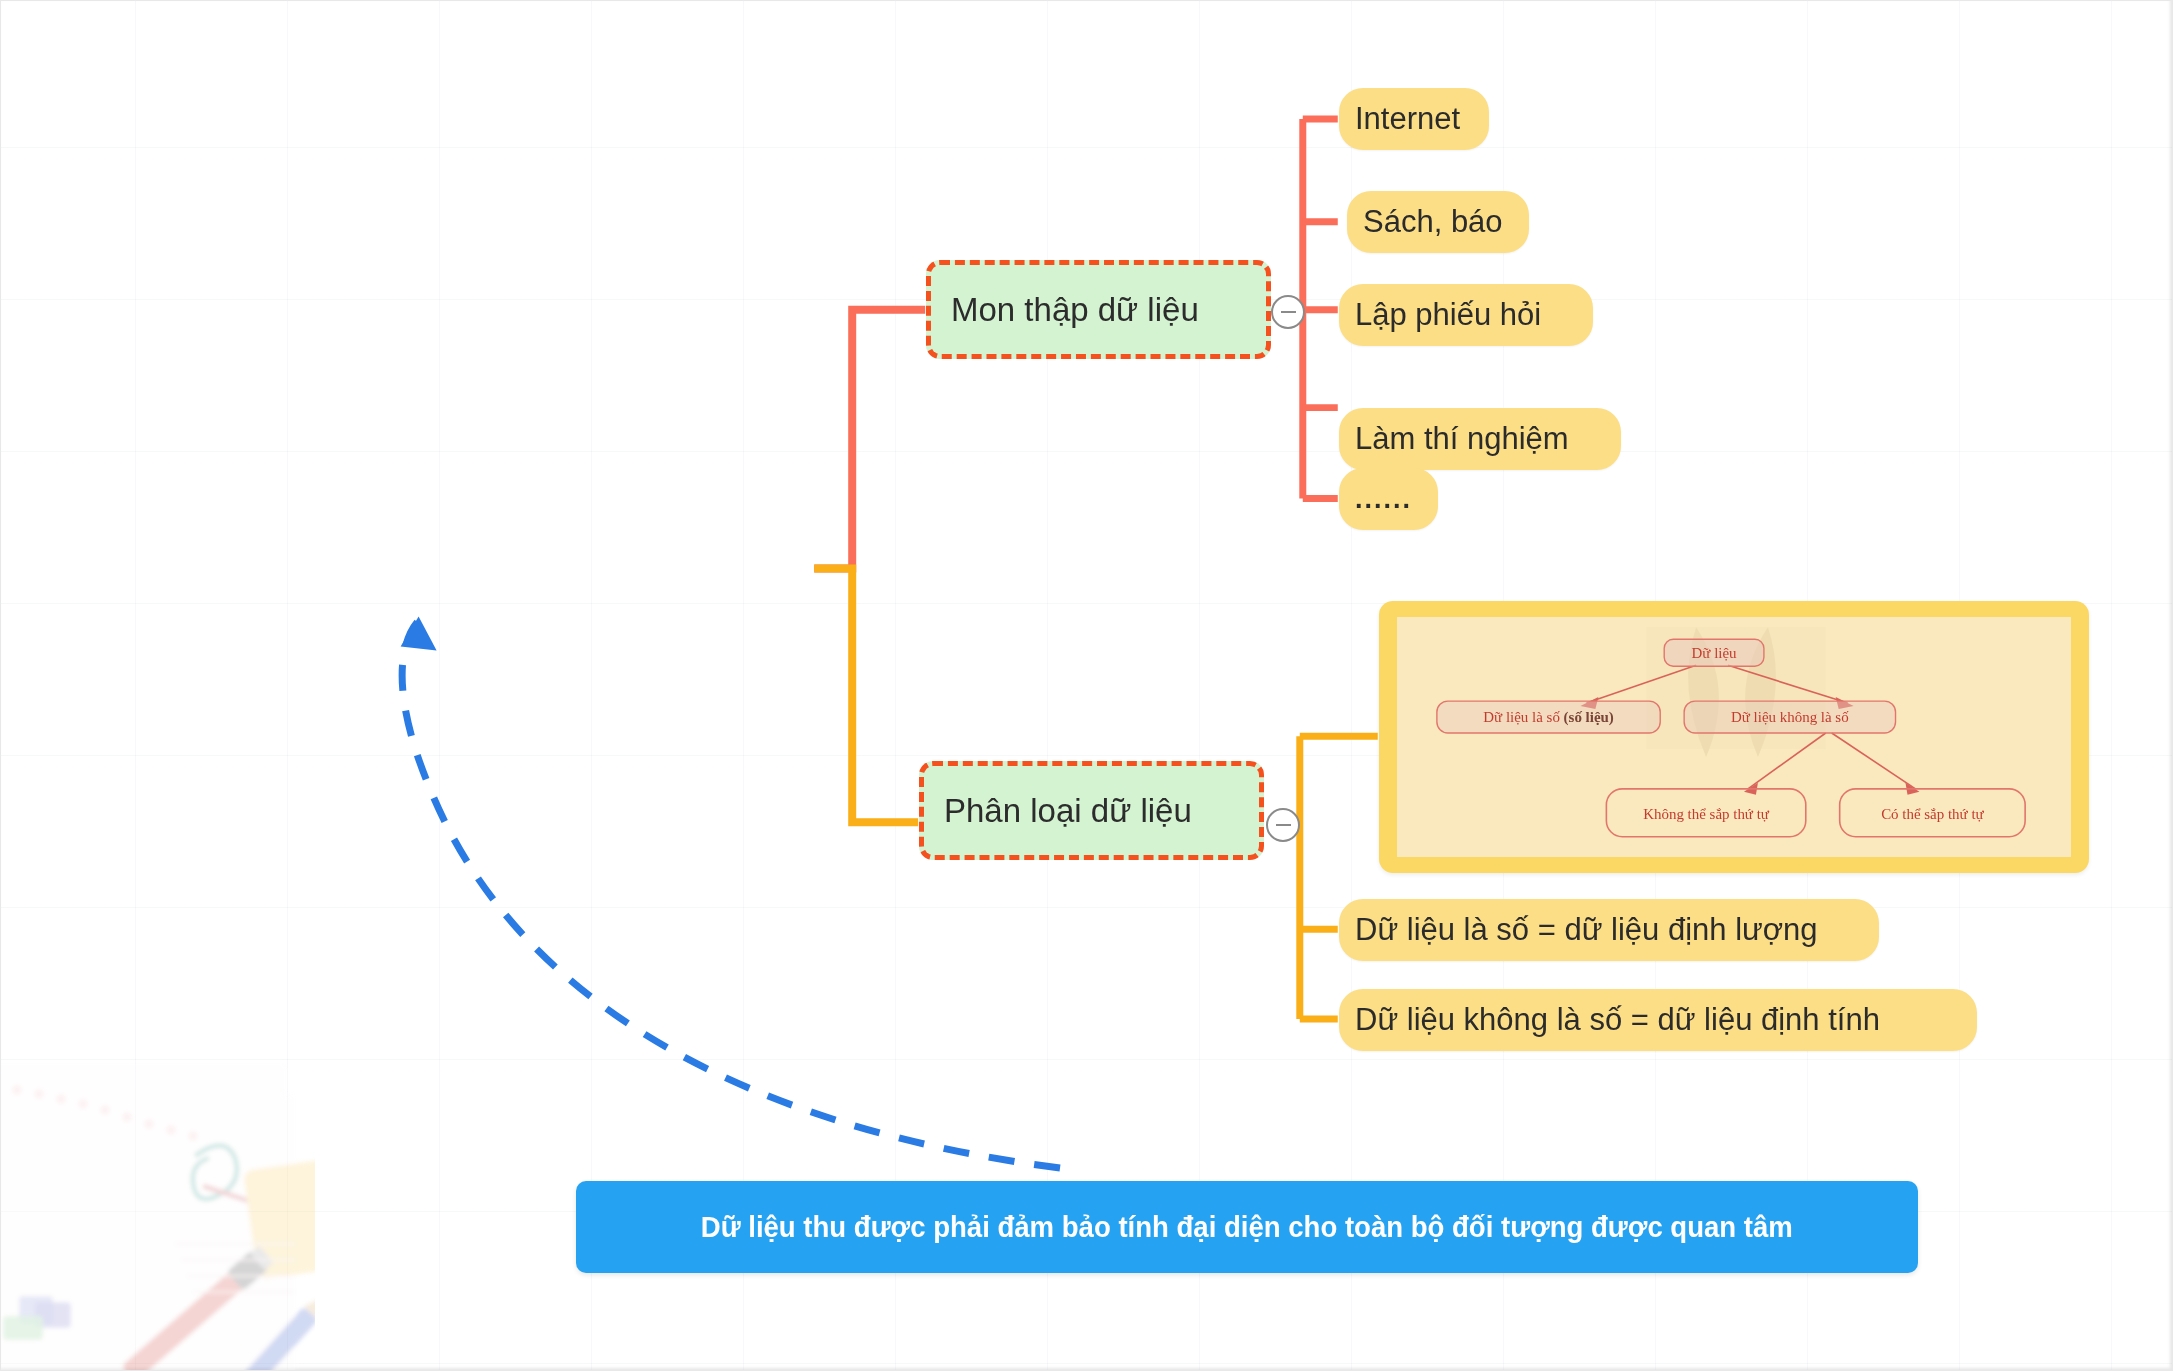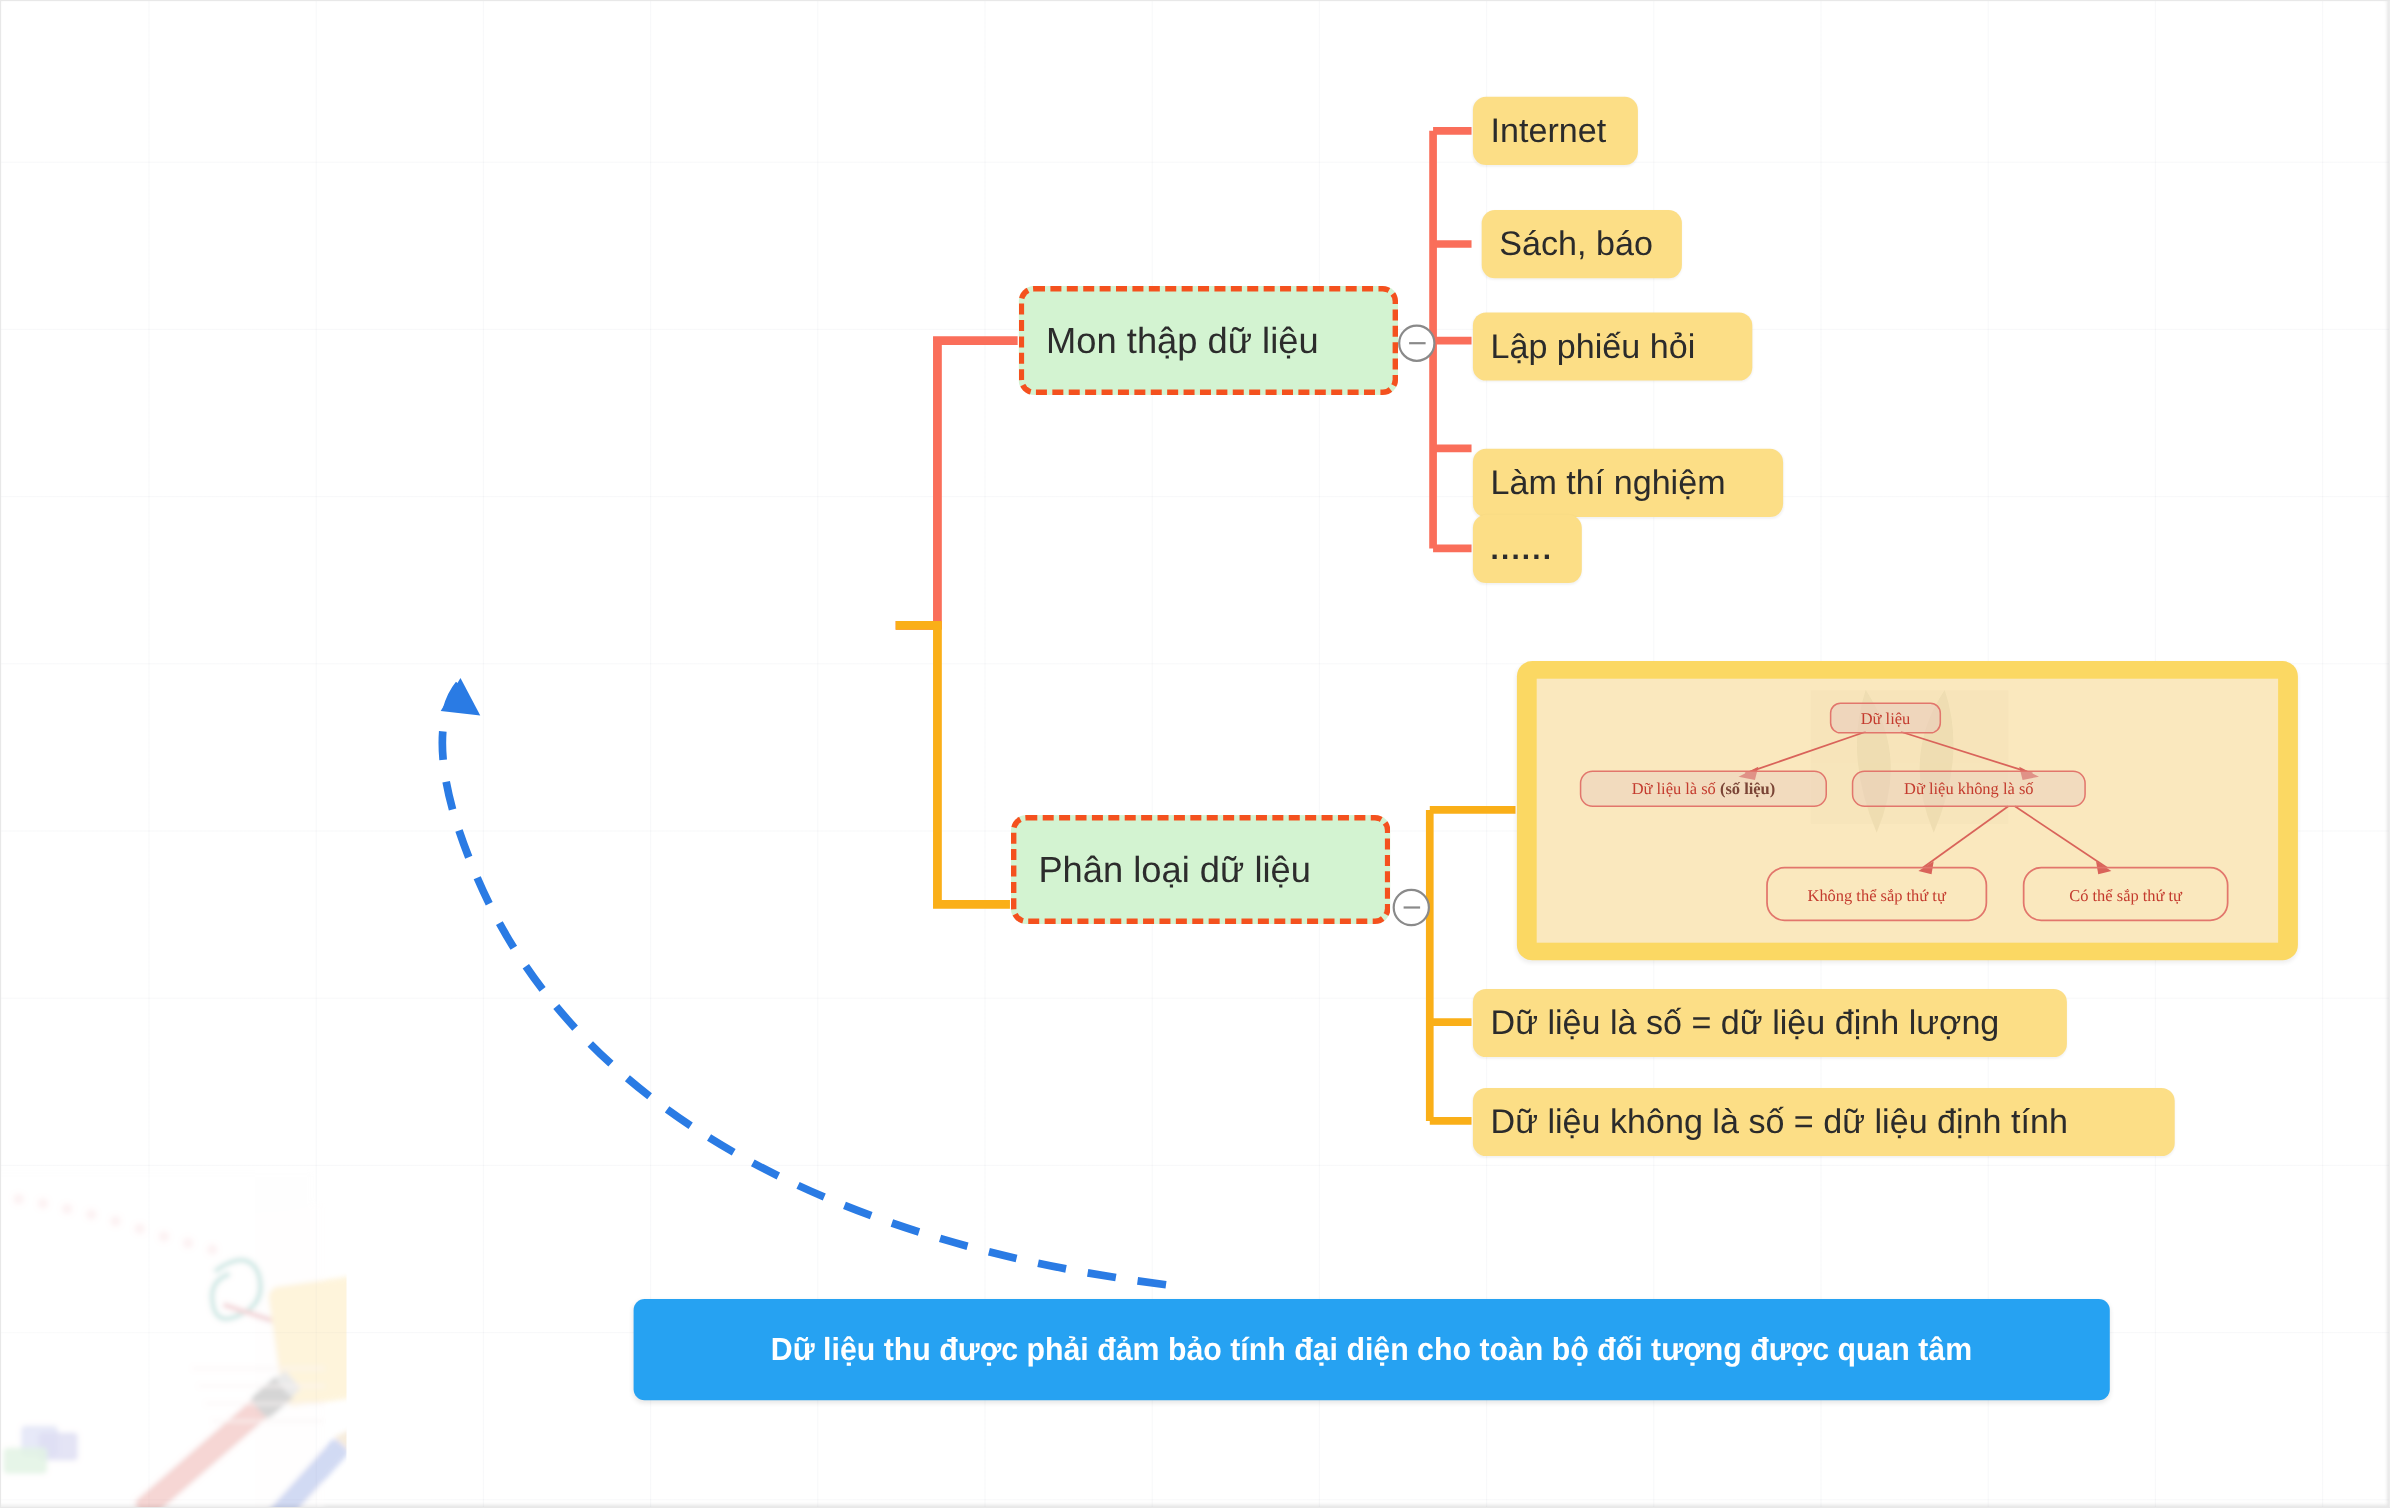--- a/index.html
+++ b/index.html
@@ -84,25 +84,25 @@
     display: flex;
     align-items: center;
     padding: 0 20px;
   }
   .branch-label {
     font-size: 33px;
     color: #2c2c2c;
     white-space: nowrap;
   }
   #branch-thu-thap { left: 925px; top: 259px; width: 345px; height: 99px; }
-  #branch-phan-loai { left: 918px; top: 740px; width: 345px; height: 99px; text-align: center; }
+  #branch-phan-loai { left: 918px; top: 760px; width: 345px; height: 99px; text-align: center; }
 
   .leaf-node {
     background: #FCDE86;
-    border-radius: 12px;
+    border-radius: 24px;
     display: flex;
     align-items: center;
     padding: 12px 16px;
     box-shadow: 0 1px 2px rgba(0,0,0,0.05);
   }
   .leaf-label {
     font-size: 31px;
     color: #2b2b2b;
     white-space: nowrap;
   }

